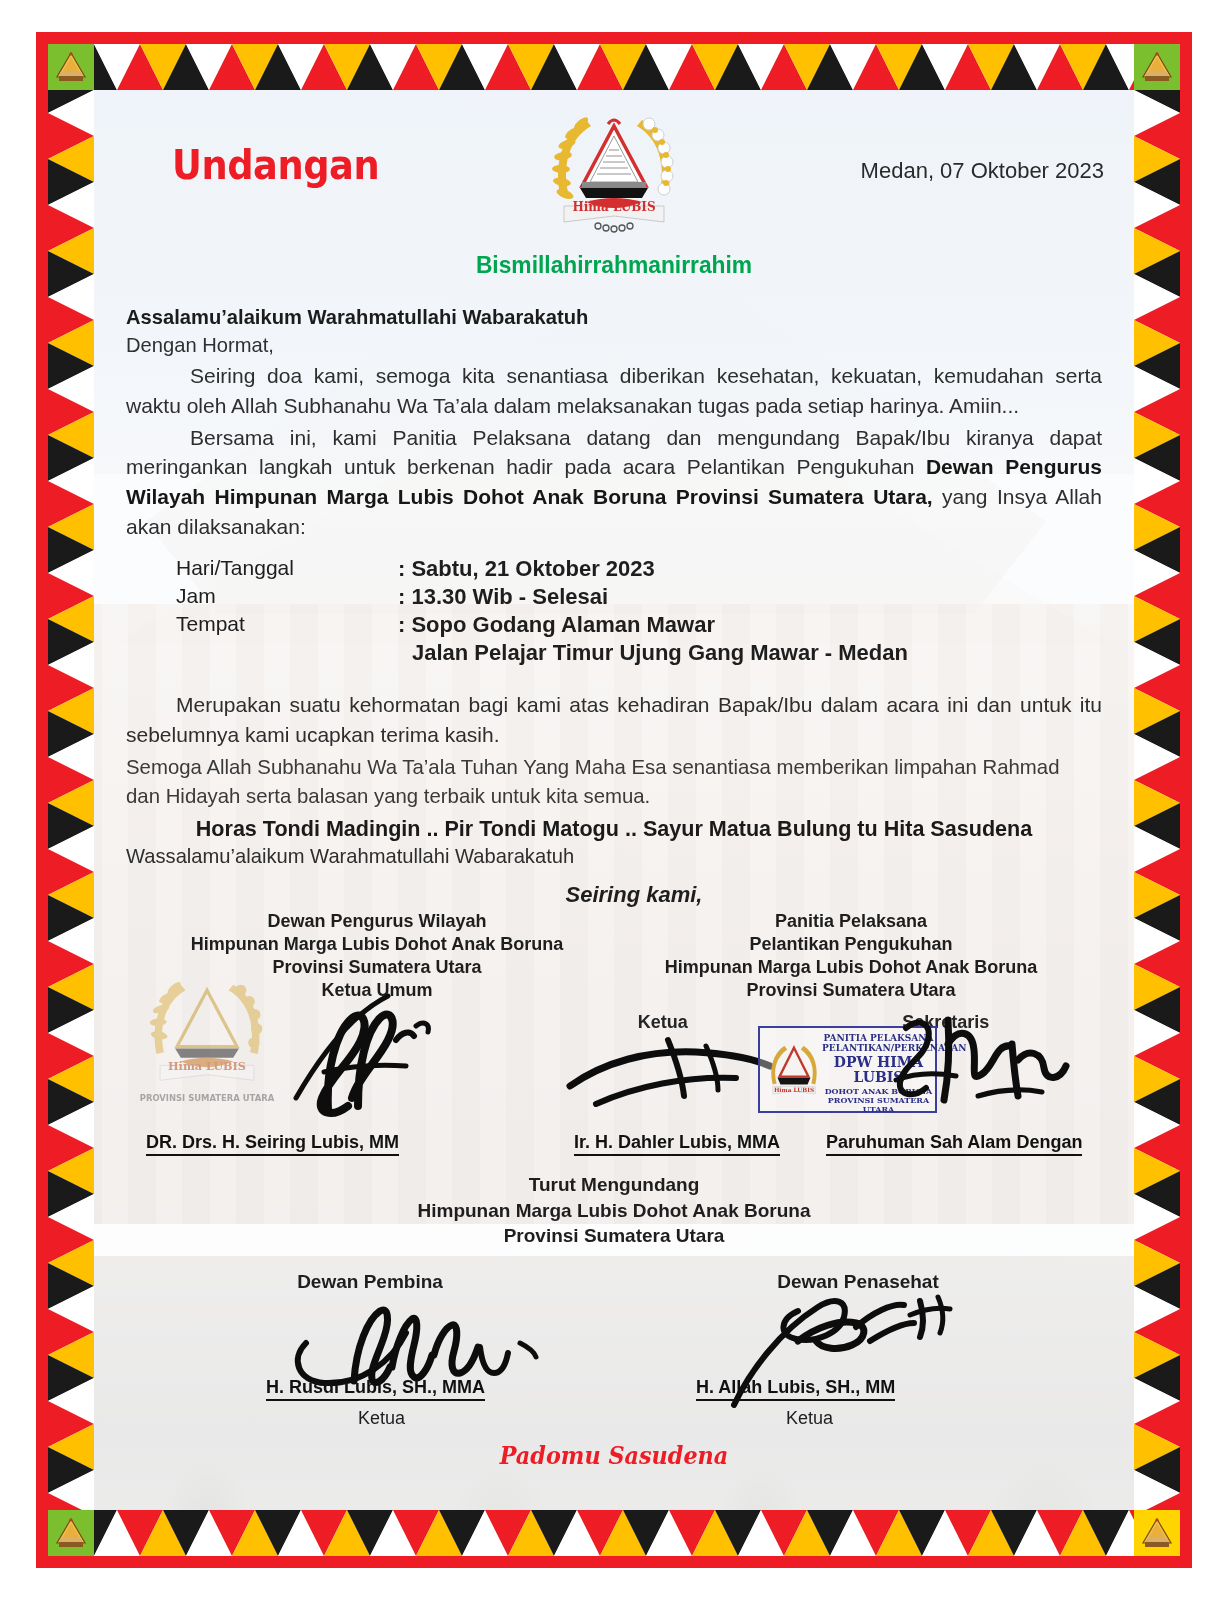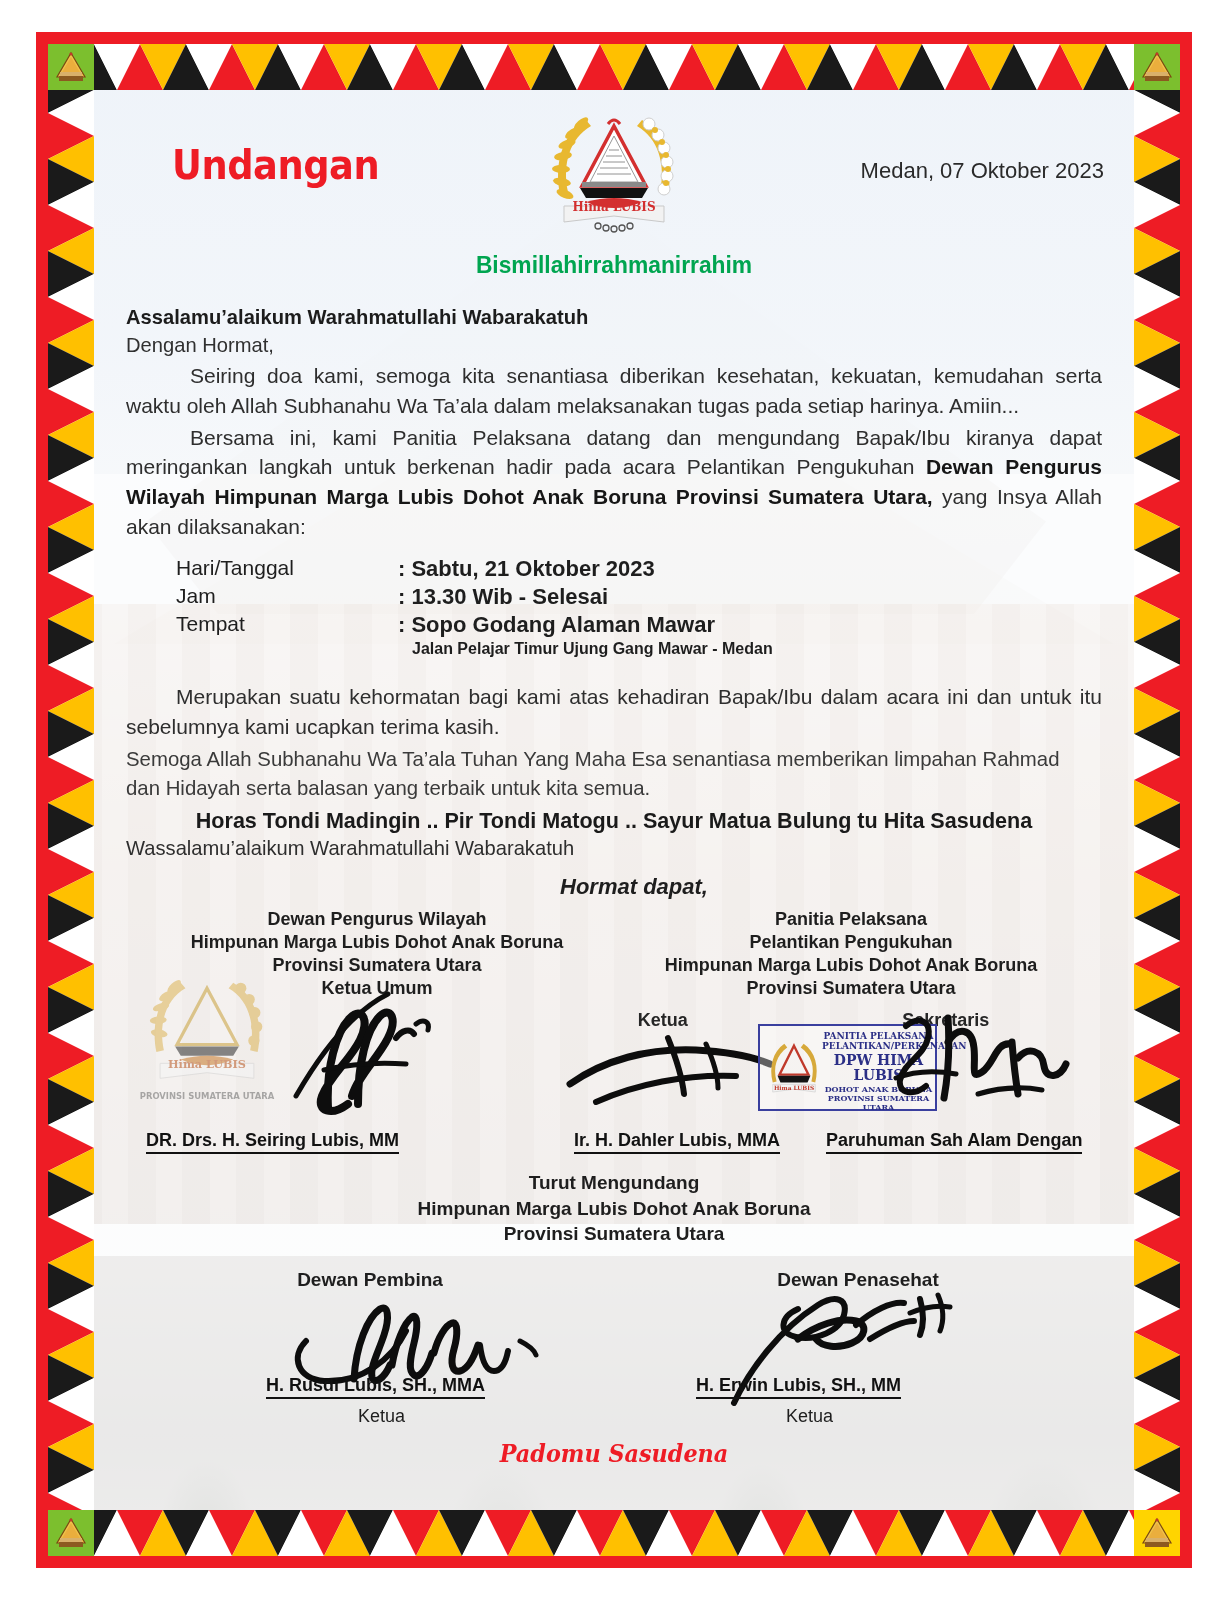--- a/index.html
+++ b/index.html
@@ -232,21 +232,21 @@
   .para2 b{color:#161616;}
 
   .details{
     margin:14px 0 0 50px;
     font-size:21px;
     color:#1e1e1e;
   }
   .drow{display:flex;margin-bottom:2px;}
   .dlabel{width:222px;flex:0 0 222px;}
   .dvalue{font-weight:bold;font-size:22px;}
-  .dvalue2{margin-left:222px;font-weight:bold;font-size:16px;padding-left:14px;}
+  .dvalue2{margin-left:222px;font-weight:bold;font-size:22px;padding-left:14px;}
 
   .para3{
     font-size:21px;line-height:1.42;text-align:justify;
     text-indent:50px;margin-top:24px;color:#2e2e2e;
   }
   .para4{
     font-size:21px;line-height:1.40;margin-top:2px;color:#3a3a3a;
     transform:scaleX(.97);transform-origin:left;
   }
   .horas{
@@ -259,21 +259,21 @@
   }
 
   
   .hormat-kami{
     text-align:center;
     font-style:italic;font-weight:bold;font-size:22px;
     margin-top:14px;color:#1e1e1e;
     margin-left:40px;
   }
   .sig-top{
-    display:flex;margin-top:8px;padding:0 14px;
+    display:flex;margin-top:2px;padding:0 14px;
   }
   .sig-col{flex:1;text-align:center;font-size:18px;font-weight:bold;color:#1e1e1e;line-height:1.28;}
 
   .sig-roles{
     position:relative;height:34px;margin-top:10px;
   }
   .role-ketua{position:absolute;left:55%;transform:translateX(-50%);font-size:18px;font-weight:bold;}
   .role-sek{position:absolute;left:84%;transform:translateX(-50%);font-size:18px;font-weight:bold;}
 
   .sig-area{position:relative;height:110px;}
@@ -716,21 +716,21 @@
             <div class="dvalue">: Sopo Godang Alaman Mawar</div>
           </div>
           <div class="dvalue2">Jalan Pelajar Timur Ujung Gang Mawar - Medan</div>
         </div>
 
         <div class="para3">Merupakan suatu kehormatan bagi kami atas kehadiran Bapak/Ibu dalam acara ini dan untuk itu sebelumnya kami ucapkan terima kasih.</div>
         <div class="para4">Semoga Allah Subhanahu Wa Ta’ala Tuhan Yang Maha Esa senantiasa memberikan limpahan Rahmad dan Hidayah serta balasan yang terbaik untuk kita semua.</div>
         <div class="horas">Horas Tondi Madingin .. Pir Tondi Matogu .. Sayur Matua Bulung tu Hita Sasudena</div>
         <div class="wassalam">Wassalamu’alaikum Warahmatullahi Wabarakatuh</div>
 
-        <div class="hormat-kami">Hormat dapat,</div>
+        <div class="hormat-kami">Seiring kami,</div>
 
         <div class="sig-top">
           <div class="sig-col">
             <div>Dewan Pengurus Wilayah</div>
             <div>Himpunan Marga Lubis Dohot Anak Boruna</div>
             <div>Provinsi Sumatera Utara</div>
             <div>Ketua Umum</div>
           </div>
           <div class="sig-col">
             <div>Panitia Pelaksana</div>
@@ -856,21 +856,21 @@
               <path d="M92 62 C110 48 134 40 150 44 C162 47 160 60 146 66 C132 72 116 70 110 62" stroke-width="7"></path>
               <path d="M150 48 C166 34 186 24 198 26" stroke-width="6"></path>
               <path d="M164 62 C180 52 196 44 208 44" stroke-width="6"></path>
               <path d="M214 22 C218 36 218 48 214 58" stroke-width="6"></path>
               <path d="M232 18 C238 32 238 44 234 54" stroke-width="5"></path>
               <path d="M204 36 C218 30 232 28 244 30" stroke-width="5"></path>
             </g>
           </svg>
 
           <div class="adv-name a1">H. Rusdi Lubis, SH., MMA</div>
-          <div class="adv-name a2">H. Erwin Lubis, SH., MM</div>
+          <div class="adv-name a2">H. Allah Lubis, SH., MM</div>
           <div class="adv-sub s1">Ketua</div>
           <div class="adv-sub s2">Ketua</div>
         </div>
 
         <div class="padomu">Padomu Sasudena</div>
       </div>
     </div>
   </div>
 </div>
 

